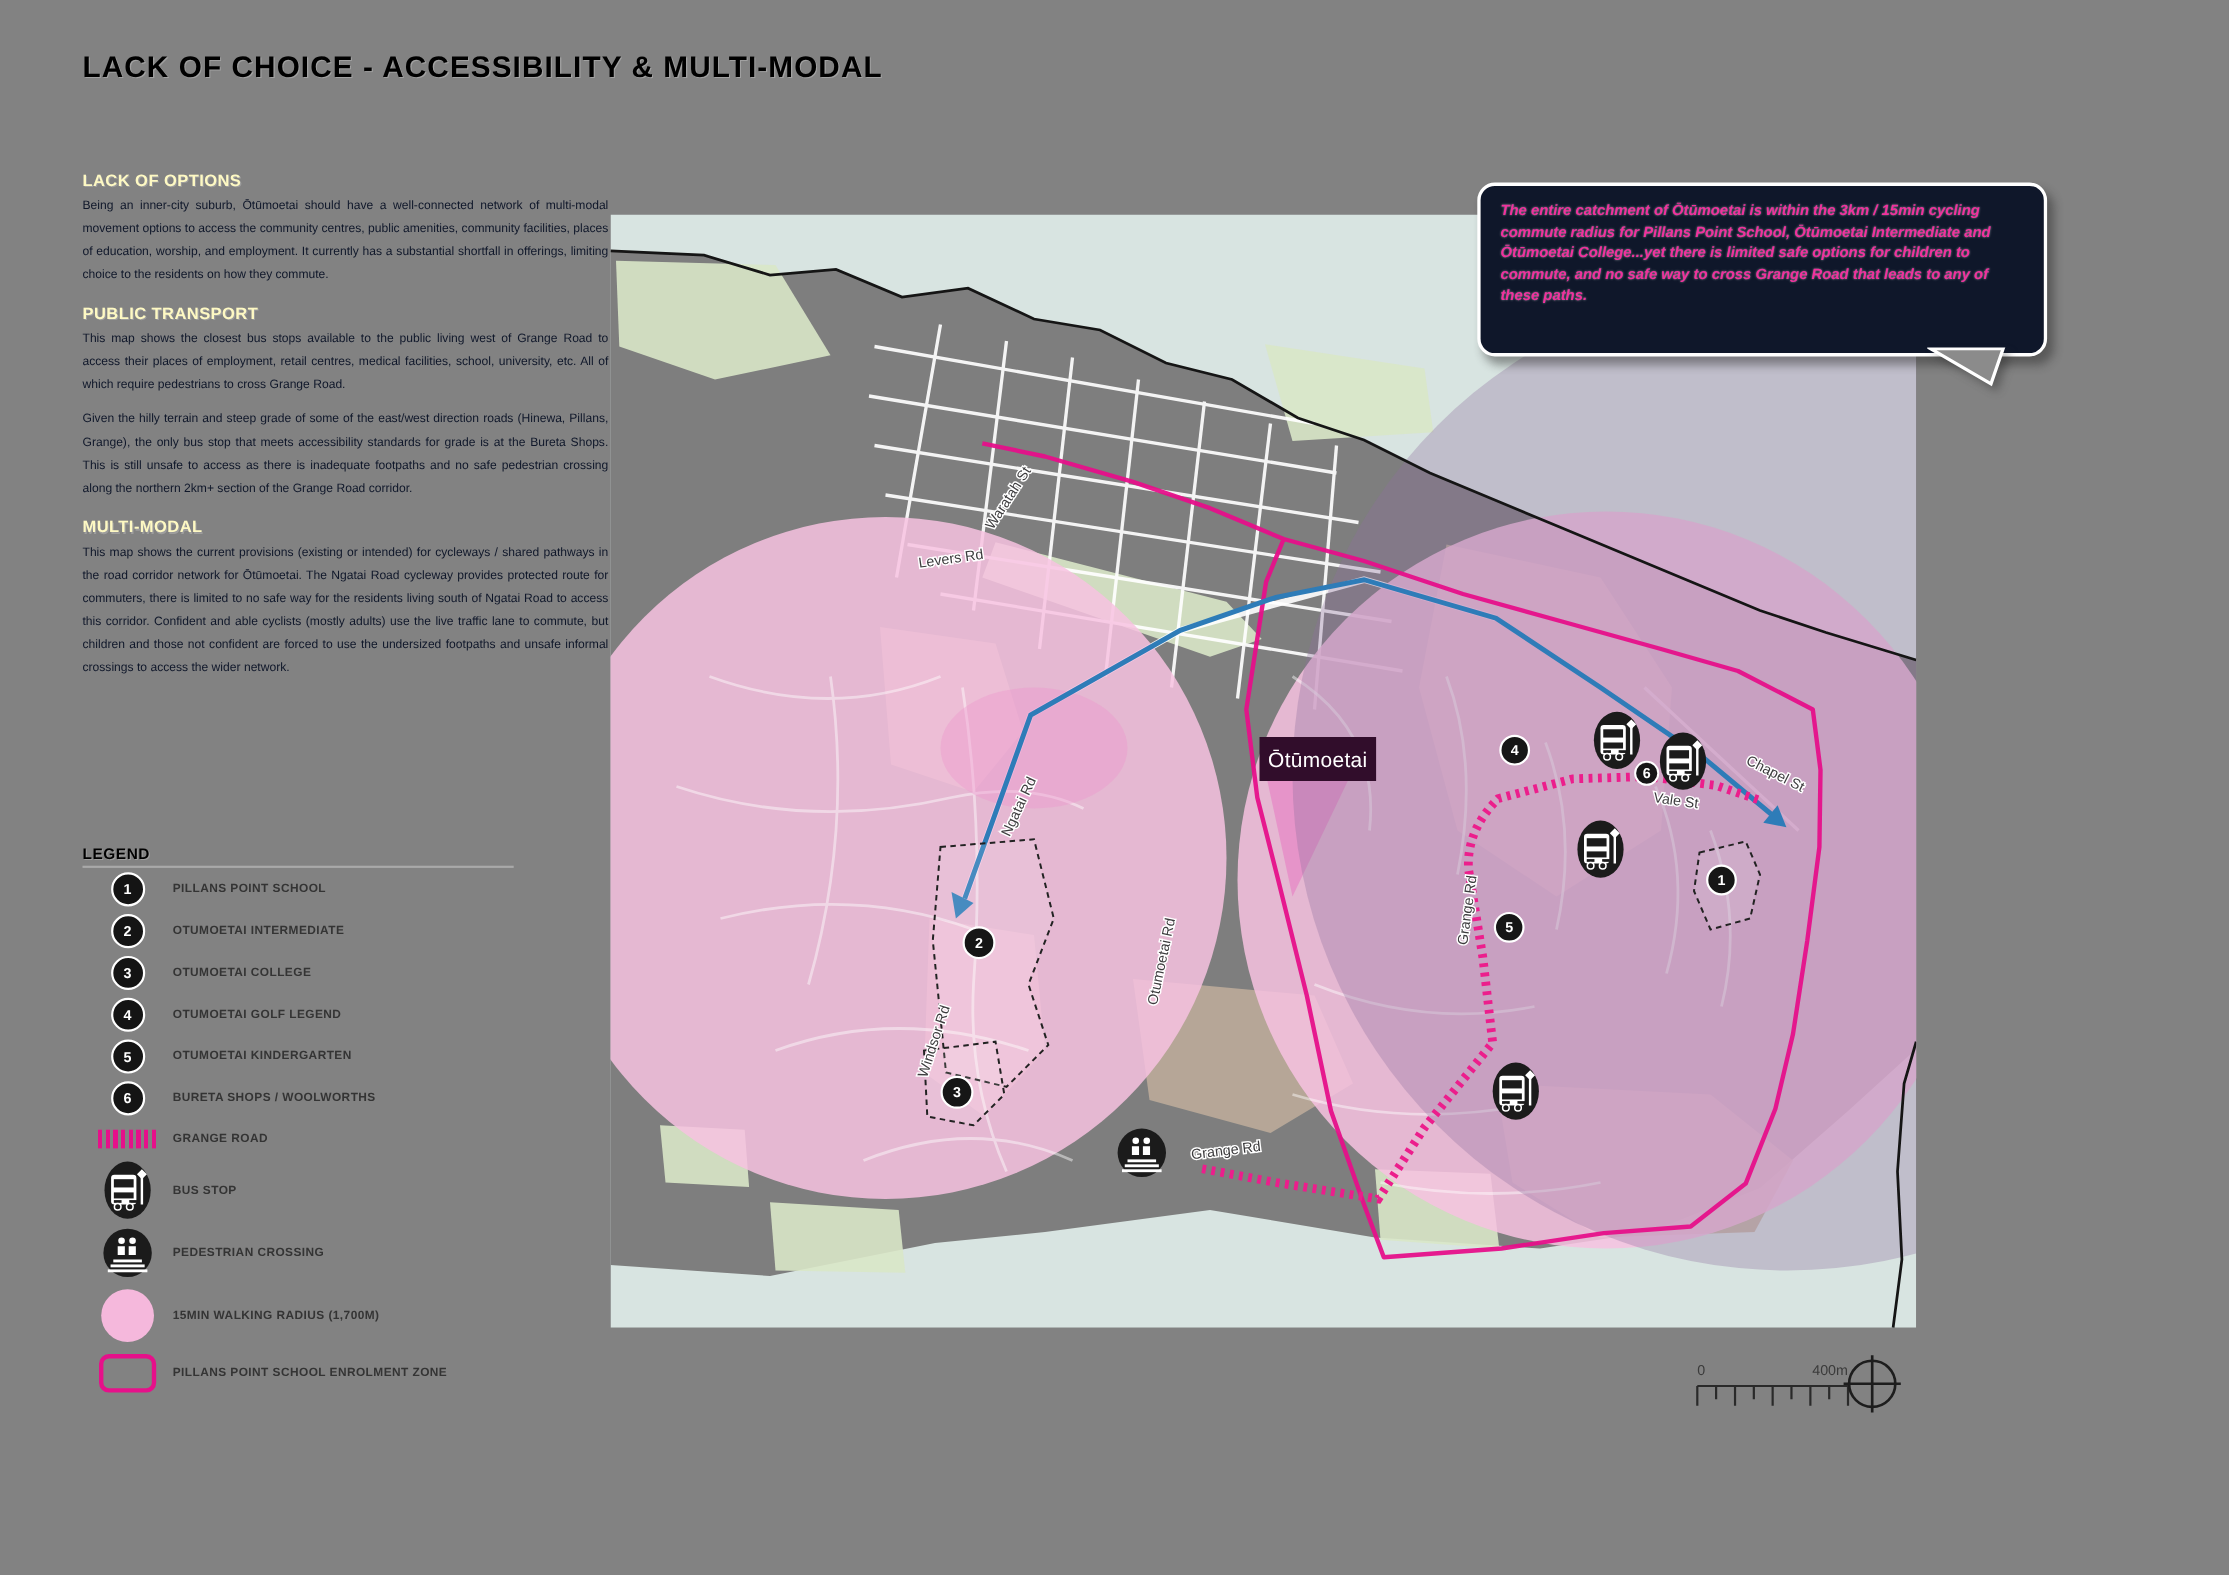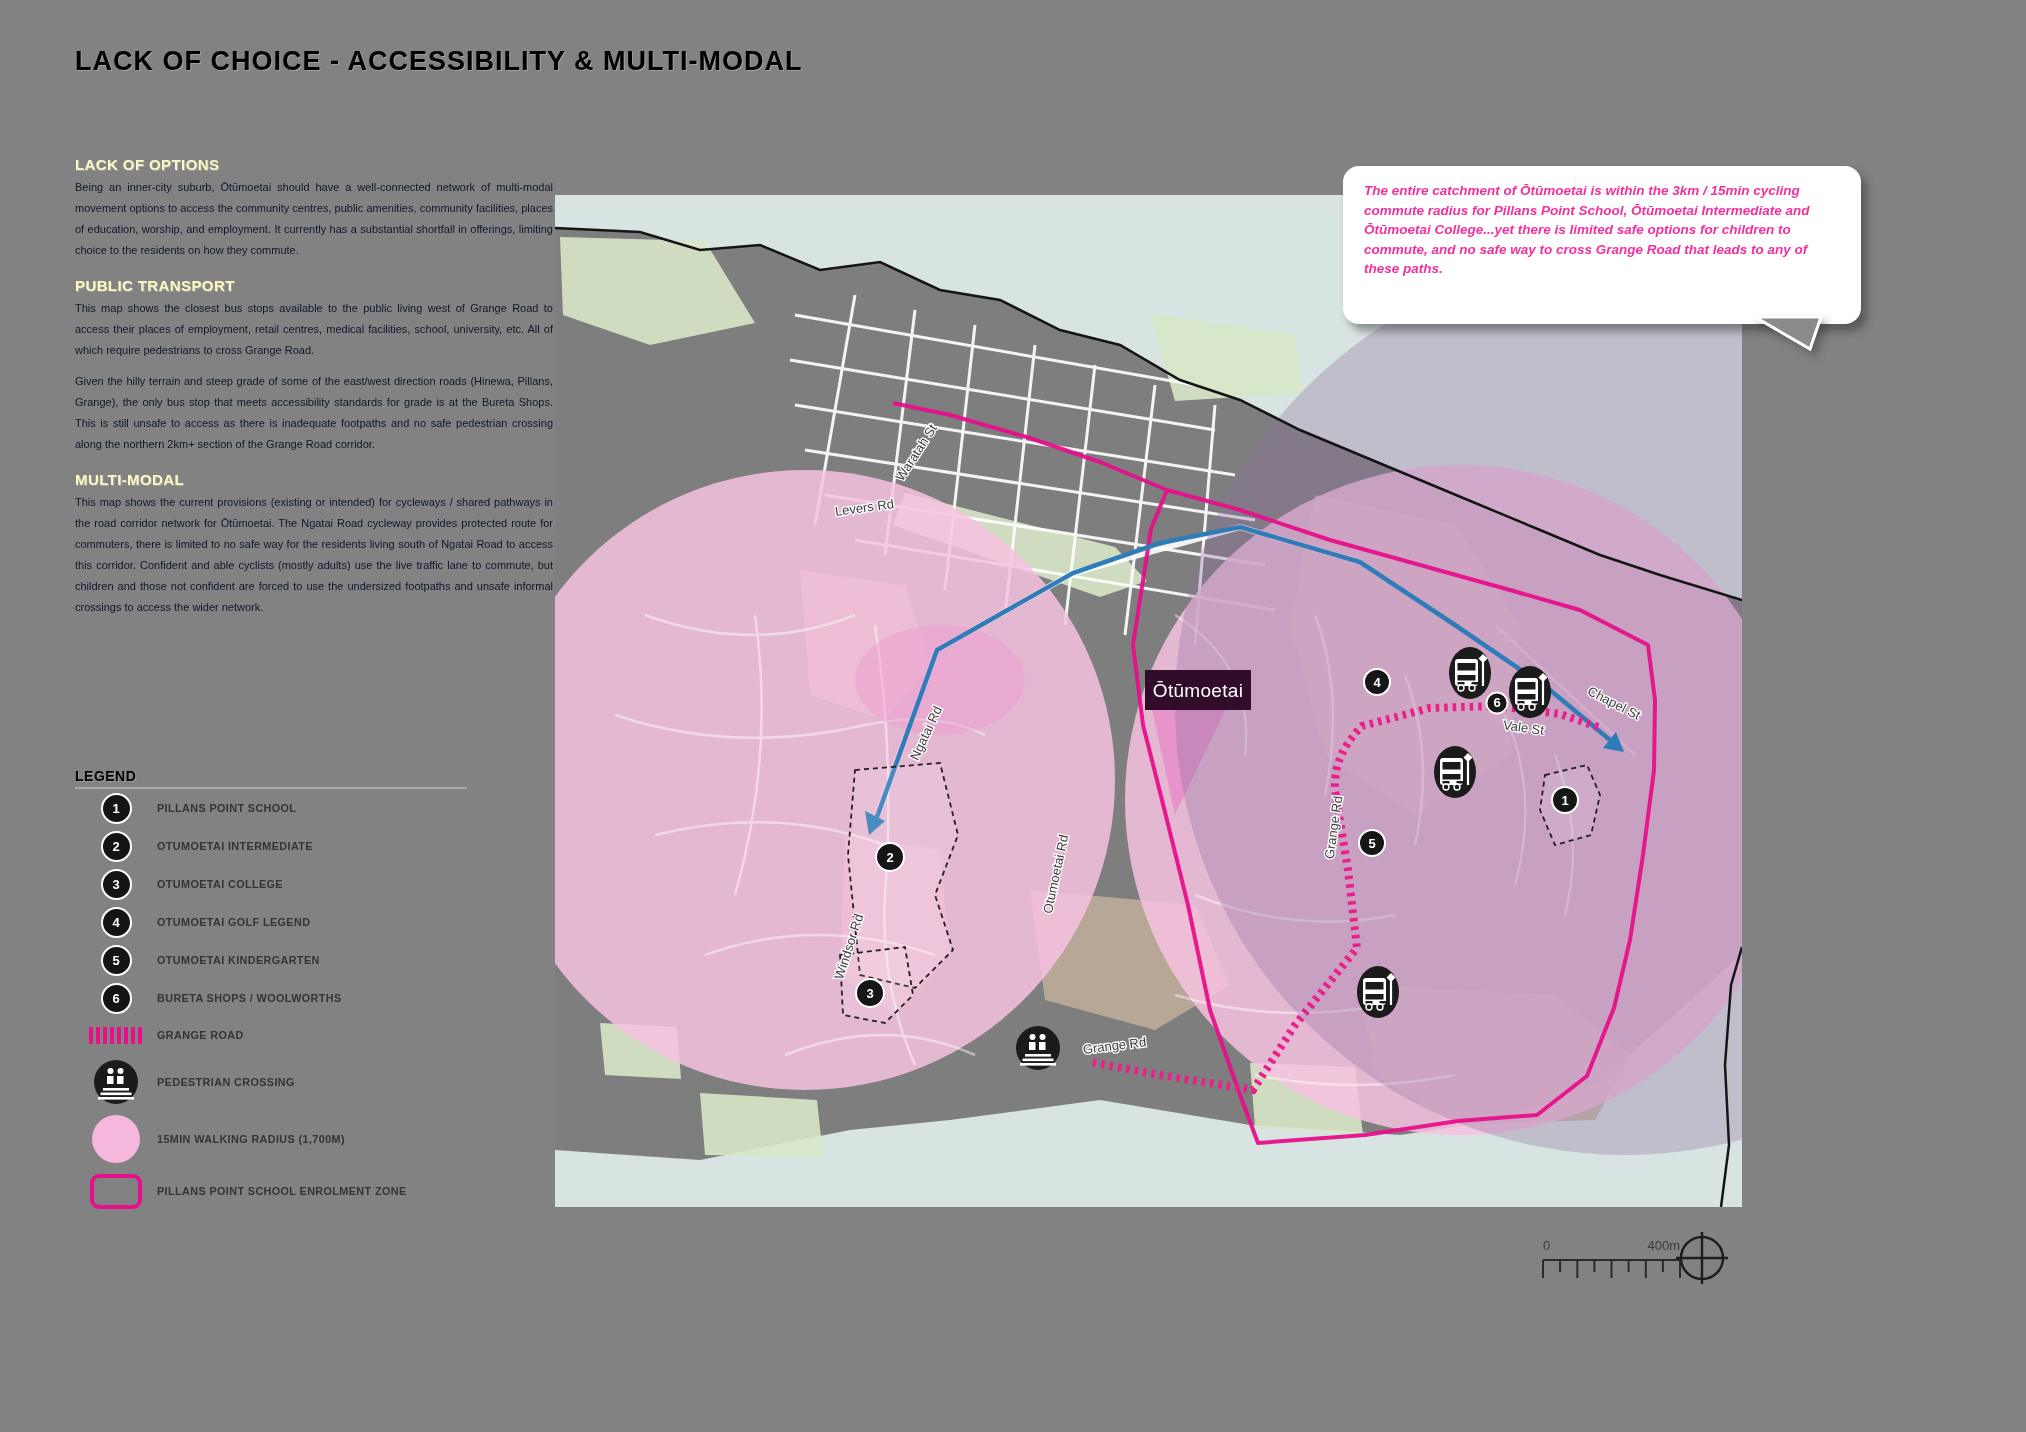--- a/index.html
+++ b/index.html
@@ -35,21 +35,21 @@
   .row-pink{height:58px}
   .zonerect{width:44px;height:27px;border:4px solid #E6108A;border-radius:9px;background:transparent}
   .row-zone{height:46px}
   
   #map{left:555px;top:195px;width:1187px;height:1012px}
   .rlabel{font-size:13px;fill:#3d3c3e;stroke:#ffffff;stroke-width:2.6px;paint-order:stroke;
       font-family:"Liberation Sans",sans-serif}
   .mnum{fill:#fff;font-weight:bold;font-size:13px;text-anchor:middle;
       font-family:"Liberation Sans",sans-serif}
   
-  #bubble{left:1343px;top:166px;width:512px;height:152px;background:#ffffff;border:3px solid #fff;
+  #bubble{left:1343px;top:166px;width:512px;height:152px;background:#0f172a;border:3px solid #fff;
       border-radius:16px;box-shadow:6px 7px 9px rgba(40,40,40,.45);z-index:30}
   #bubble-text{position:absolute;left:18px;top:12px;width:474px;font-size:13.5px;line-height:19.5px;
       font-style:italic;font-weight:bold;color:#F2309E;text-shadow:0 0 2px rgba(255,255,255,.55)}
   #bubble-tail{position:absolute;right:34px;bottom:-31px;filter:drop-shadow(5px 5px 4px rgba(40,40,40,.4))}
   
   #scalebar{left:1528px;top:1228px}
 </style>
 </head>
 <body>
 
@@ -106,20 +106,28 @@
   </div>
 
   <div class="lrow row-grange">
     <span class="cell">
         <span class="grange-swatch"></span>
       </span>
     <span class="llabel">GRANGE ROAD</span>
   </div>
 
 
+  <div class="lrow row-icon">
+    <span class="cell">
+      <svg width="46" height="56" viewBox="-23 -28 46 56">
+        <use href="#sym-bus" x="-22" y="-27" width="44" height="54"></use>
+      </svg>
+    </span>
+    <span class="llabel">BUS STOP</span>
+  </div>
 
   <div class="lrow row-icon">
     <span class="cell">
       <svg width="48" height="48" viewBox="-24 -24 48 48">
         <use href="#sym-ped" x="-24" y="-24" width="48" height="48"></use>
       </svg>
     </span>
     <span class="llabel">PEDESTRIAN CROSSING</span>
   </div>
 

